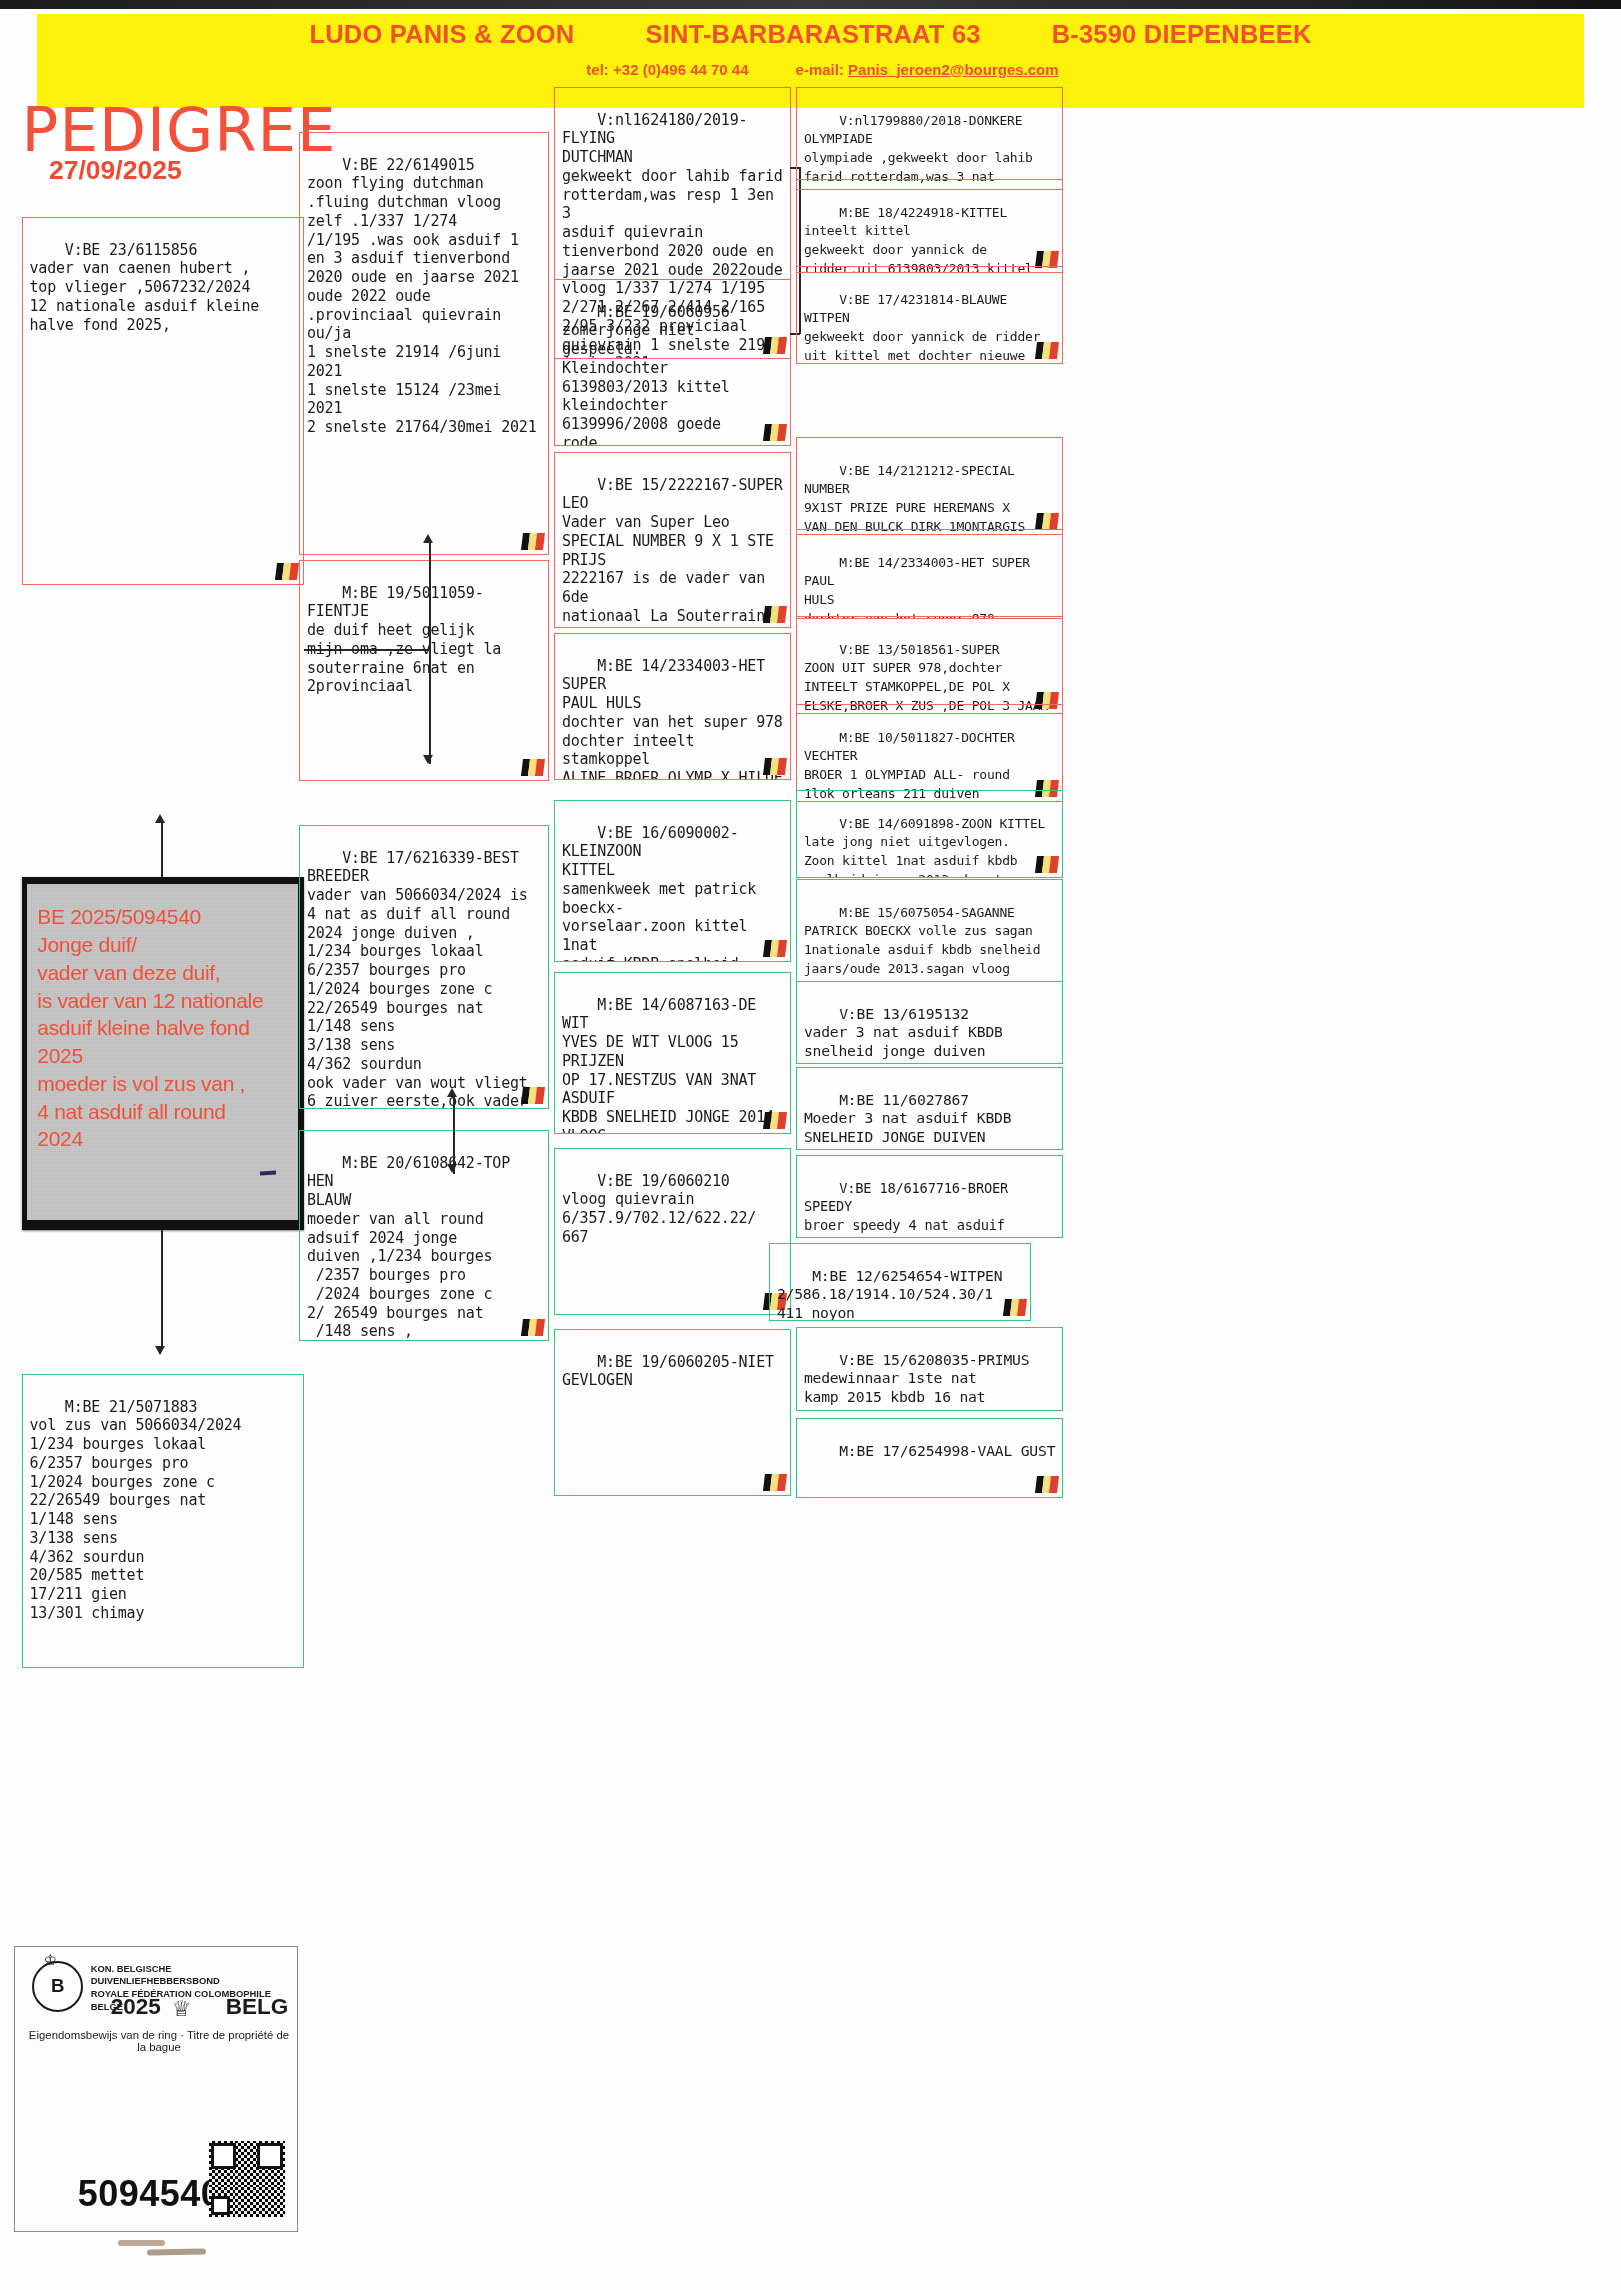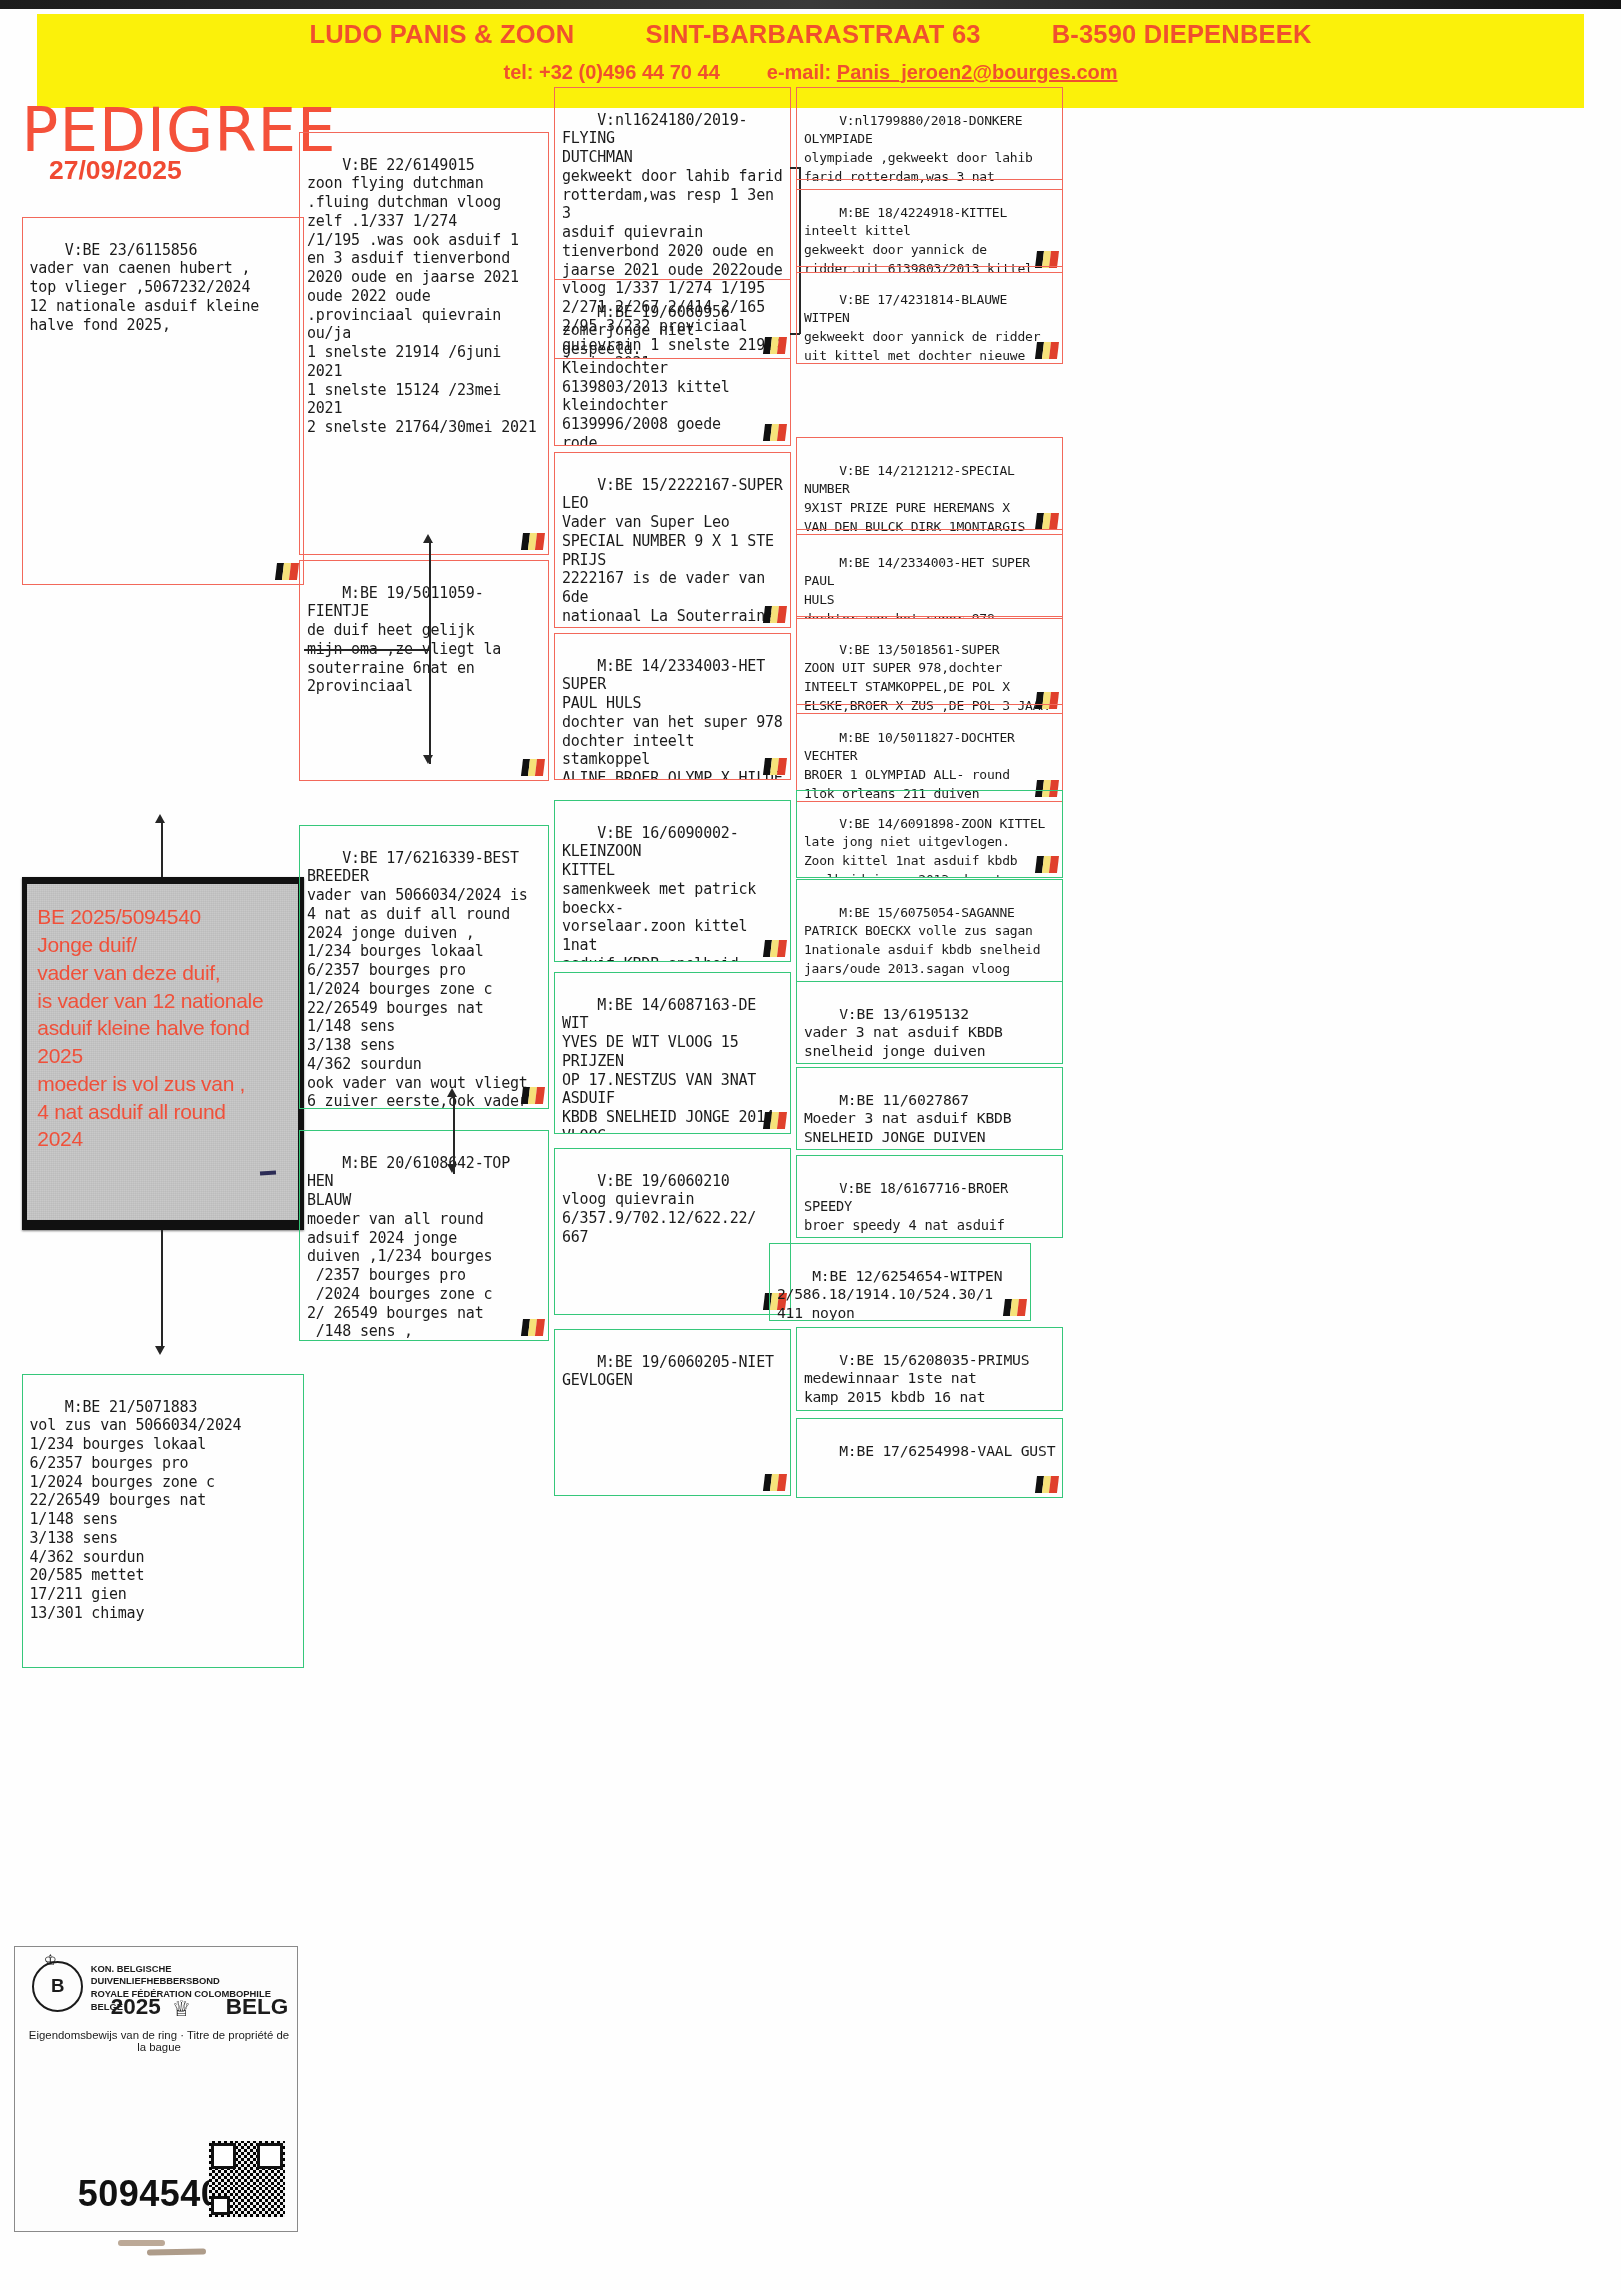--- a/index.html
+++ b/index.html
@@ -19,23 +19,23 @@
     background:#fbf10a;
     font-family:"Liberation Sans", sans-serif;
     color:#f0502e; font-weight:bold;
   }
   .banner-row1{
     position:absolute; top:5.9px; left:0; width:100%;
     display:flex; justify-content:center; gap:71px;
     font-size:25.5px; letter-spacing:0.2px; white-space:nowrap;
   }
   .banner-row2{
-    position:absolute; top:47px; left:0; width:100%;
+    position:absolute; top:47px; left:12px; width:100%;
     display:flex; justify-content:center; gap:47px;
-    font-size:20px; white-space:nowrap;
+    font-size:15px; white-space:nowrap;
   }
   .banner-row2 .mail{ text-decoration:underline; }
 
   
   .title{
     position:absolute; left:21.6px; top:94px;
     font-family:"DejaVu Sans", sans-serif;
     font-size:61px; color:#f4513a; letter-spacing:1px;
   }
   .subtitle{

